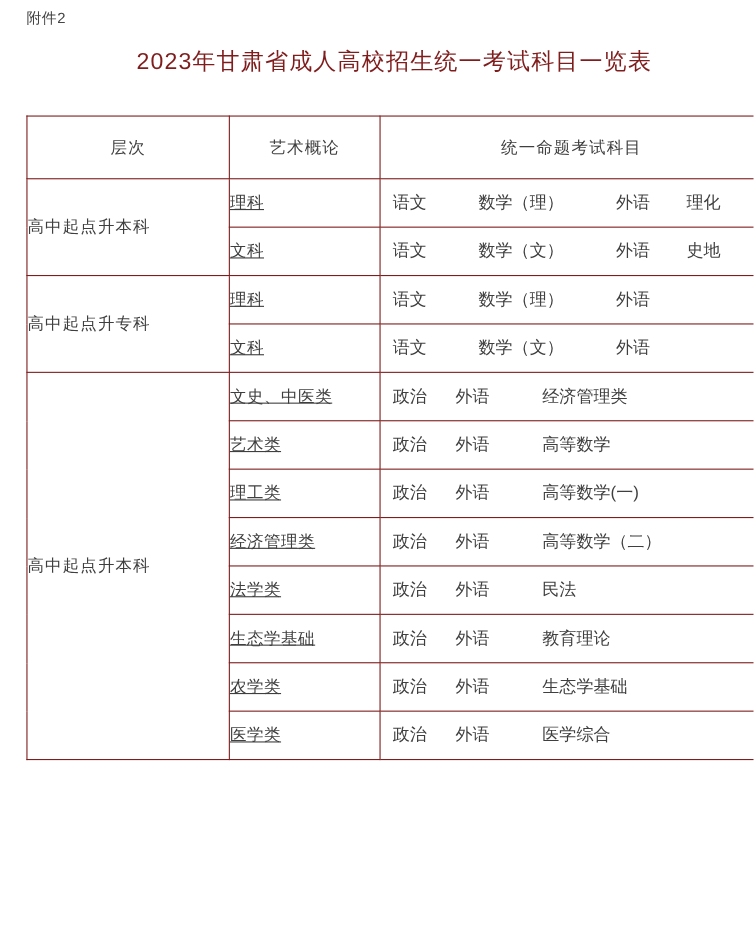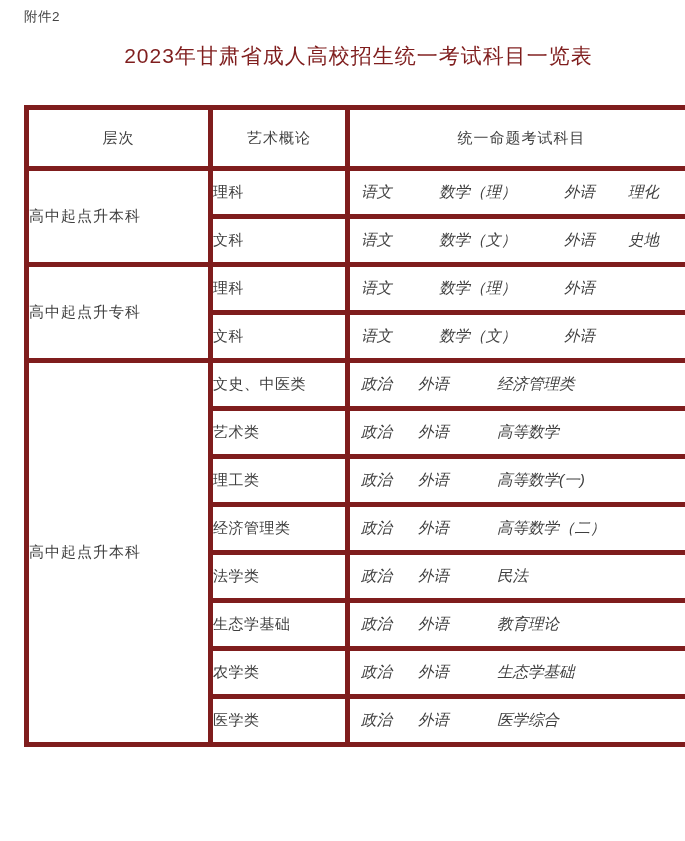--- a/index.html
+++ b/index.html
@@ -43,21 +43,21 @@
   table.subject-table {
     position: absolute;
     left: 8px;
     top: 105px;
     width: 669px;
     border-collapse: collapse;
     table-layout: fixed;
   }
   table.subject-table td,
   table.subject-table th {
-    border: 5px solid #7f1d1d;
+    border: 1px solid #7f1d1d;
     font-weight: normal;
     font-size: 15px;
     color: #3f3f3f;
     vertical-align: middle;
     padding: 0;
   }
   thead th {
     height: 56px;
     font-size: 16px;
     letter-spacing: 1px;
@@ -69,36 +69,36 @@
   tbody td {
     height: 43px;
   }
   td.level-cell {
     font-size: 15.5px;
     letter-spacing: 1px;
   }
   td.category-cell {
     font-size: 15.5px;
     letter-spacing: 0.5px;
+    text-decoration: underline;
   }
   td.subjects-cell {
     text-align: left;
     padding: 0;
   }
   .subject-row {
     display: flex;
     align-items: center;
     height: 100%;
     padding-left: 11px;
     box-sizing: border-box;
   }
   .subject-item {
     font-size: 15.5px;
     white-space: nowrap;
-    font-style: italic;
   }
   
   .sg-4 .subject-item:nth-child(1) { width: 78px; }
   .sg-4 .subject-item:nth-child(2) { width: 125px; }
   .sg-4 .subject-item:nth-child(3) { width: 64px; }
   .sg-4 .subject-item:nth-child(4) { width: auto; }
 
   .sg-3 .subject-item:nth-child(1) { width: 78px; }
   .sg-3 .subject-item:nth-child(2) { width: 125px; }
   .sg-3 .subject-item:nth-child(3) { width: auto; }

